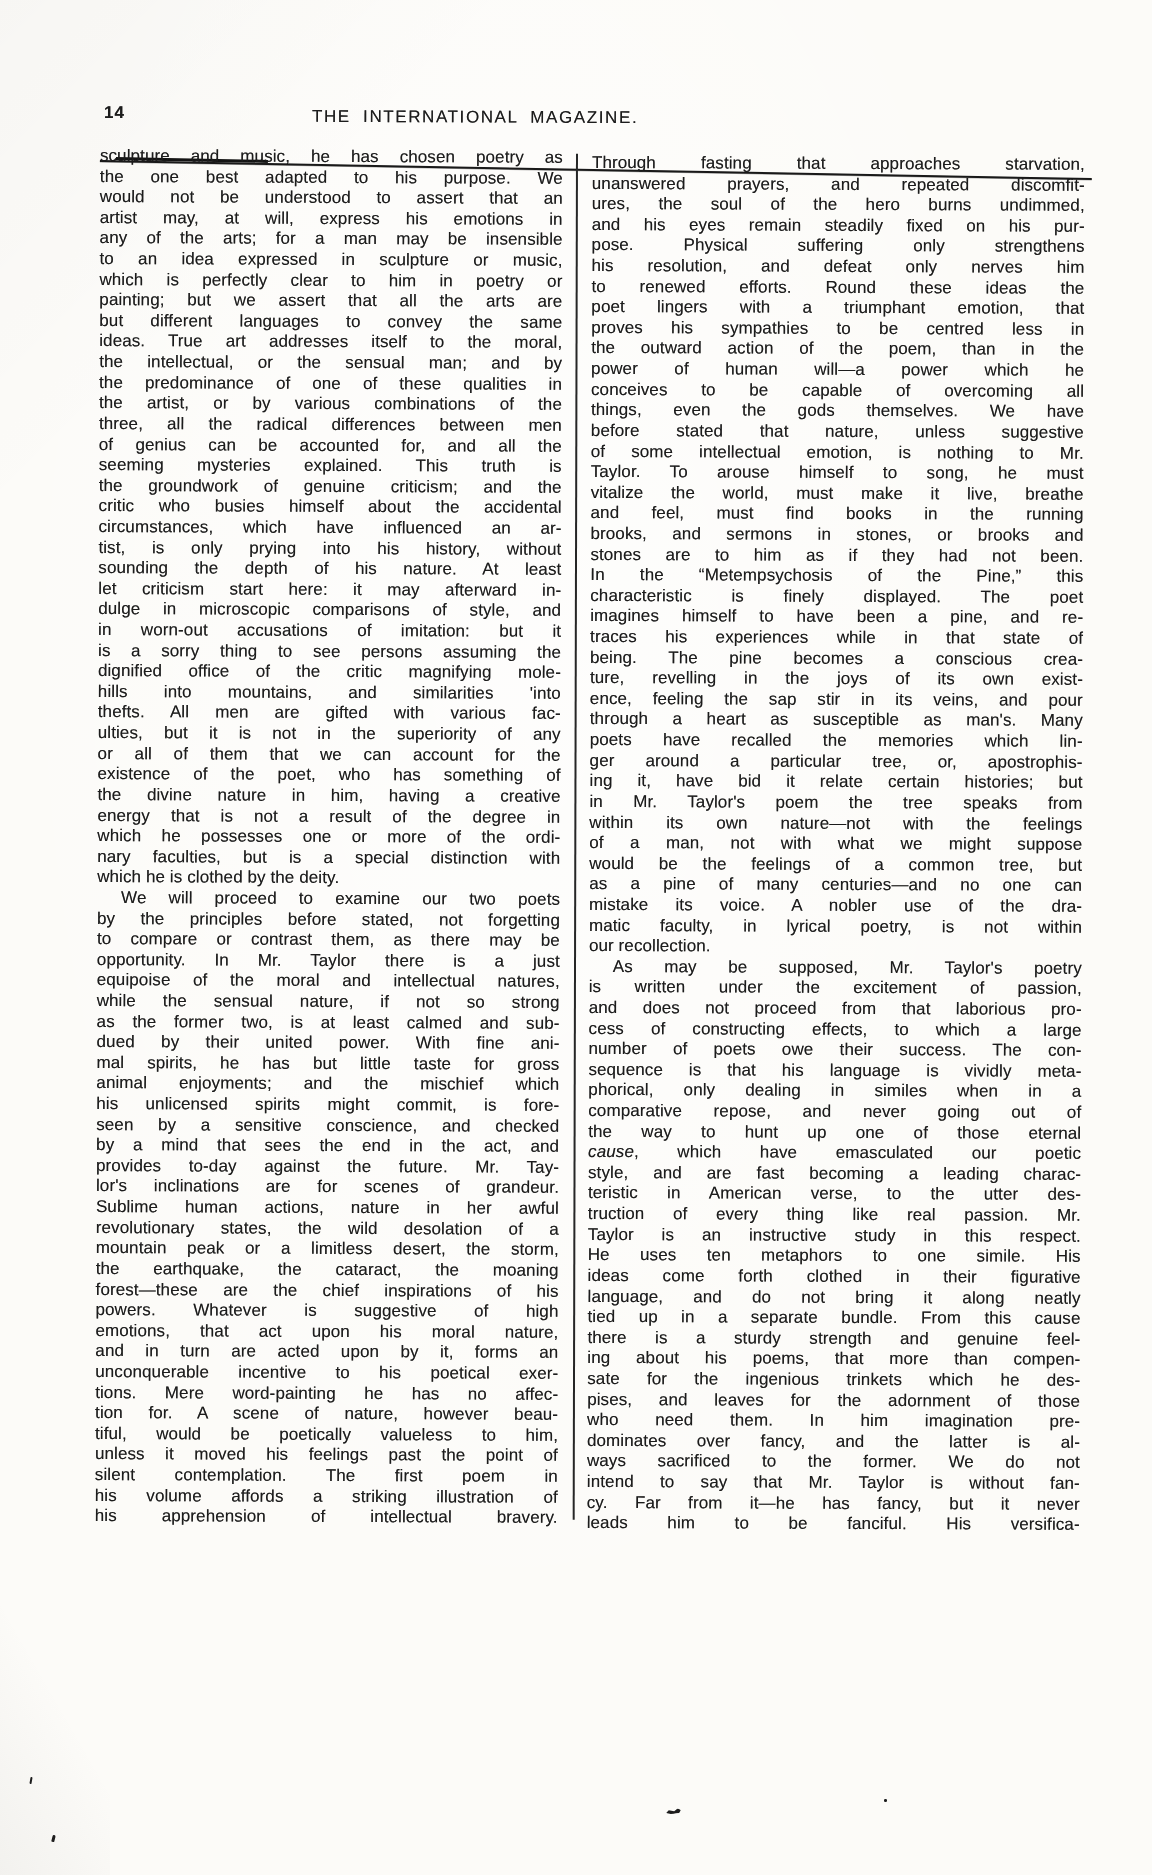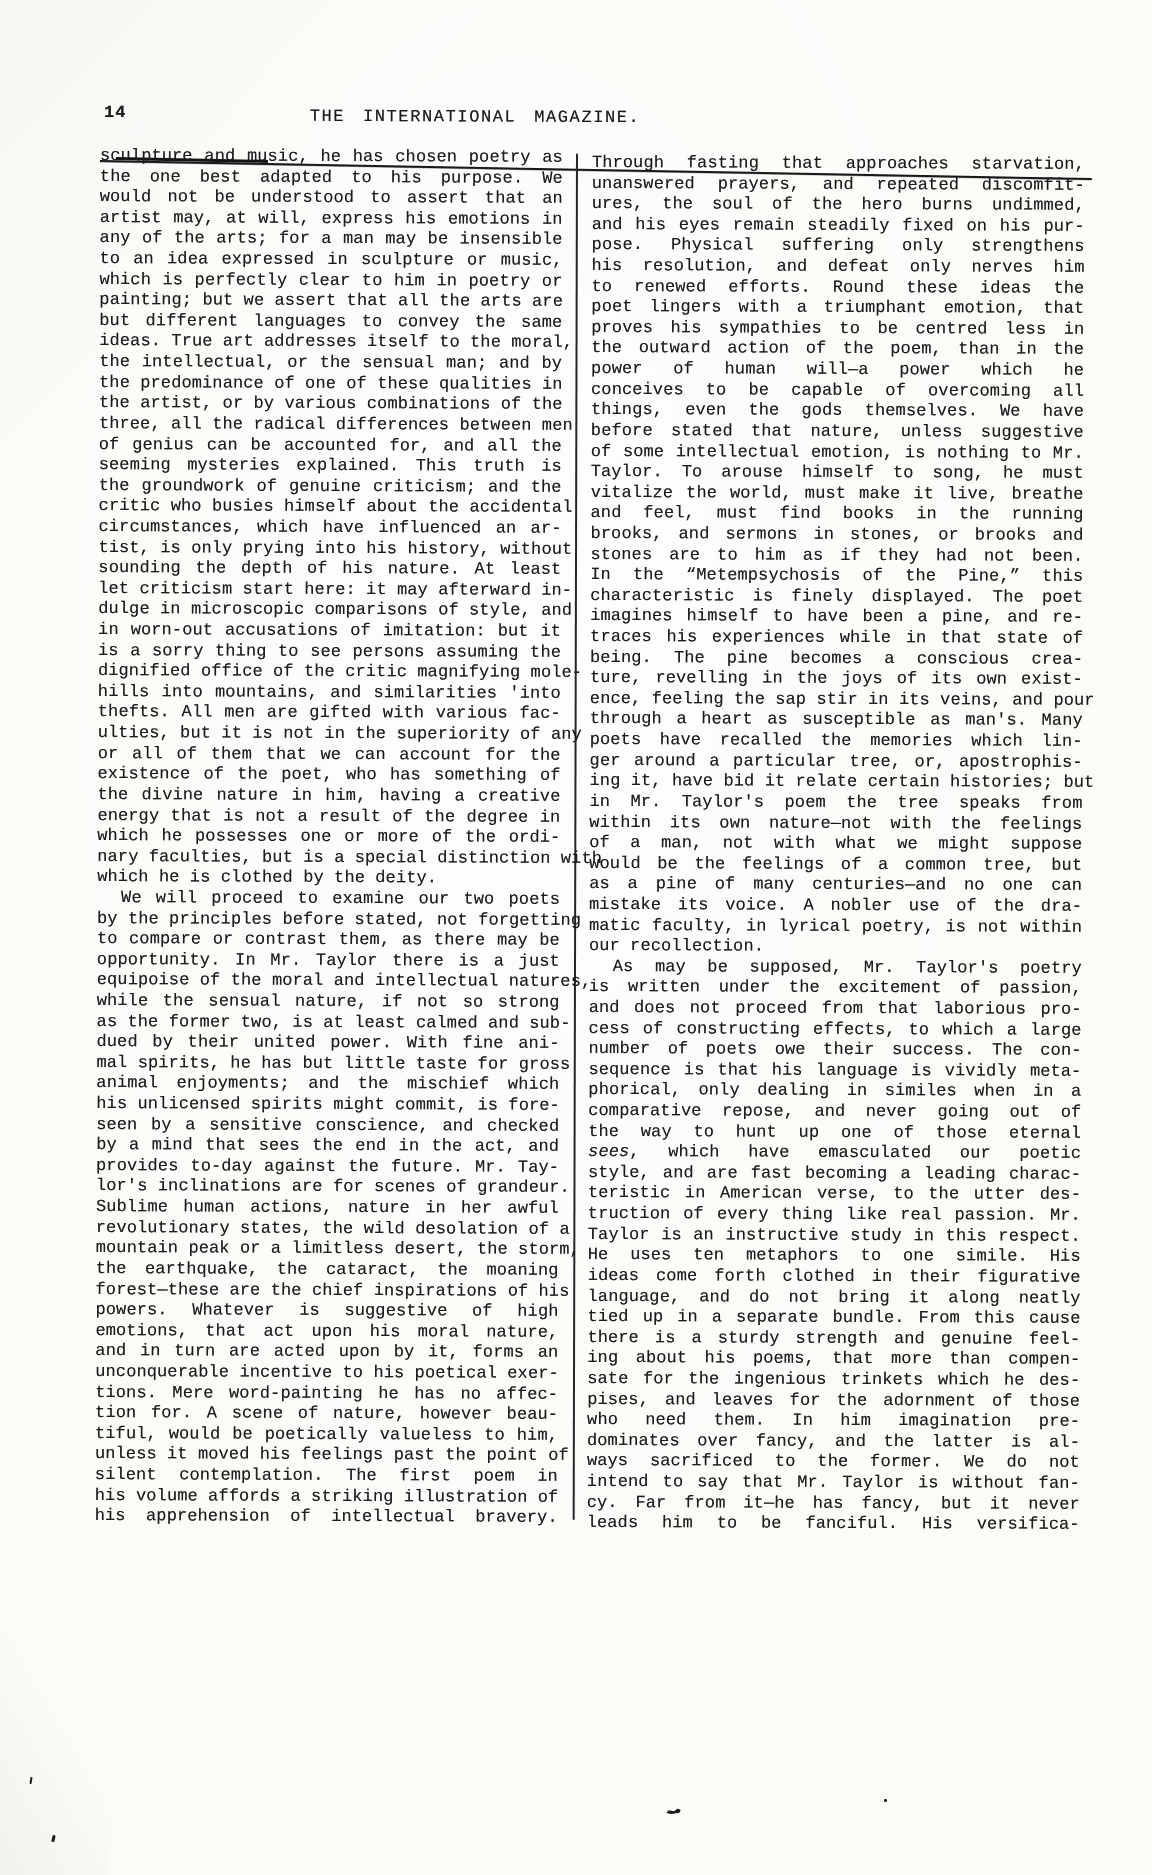--- a/index.html
+++ b/index.html
@@ -9,21 +9,21 @@
   }
   .page {
     position: relative;
     width: 1152px;
     height: 1875px;
     background:
       radial-gradient(ellipse at 45% 35%, rgba(255,255,255,0.6), rgba(0,0,0,0) 60%),
       linear-gradient(135deg, rgba(0,0,0,0.018), rgba(0,0,0,0) 18%),
       #fcfbf8;
     overflow: hidden;
-    font-family: Liberation Mono, monospace;
+    font-family: Liberation Sans, sans-serif;
     color: #1c1c1c;
   }
   .scan-tilt {
     position: absolute;
     left: 0; top: 0; right: 0; bottom: 0;
     transform: rotate(0.22deg);
     transform-origin: 90px 140px;
   }
   .page-number {
     position: absolute;
@@ -250,21 +250,21 @@
         <div class="line para-end">our recollection.</div>
         <div class="line indent">As may be supposed, Mr. Taylor's poetry</div>
         <div class="line">is written under the excitement of passion,</div>
         <div class="line">and does not proceed from that laborious pro-</div>
         <div class="line">cess of constructing effects, to which a large</div>
         <div class="line">number of poets owe their success. The con-</div>
         <div class="line">sequence is that his language is vividly meta-</div>
         <div class="line">phorical, only dealing in similes when in a</div>
         <div class="line">comparative repose, and never going out of</div>
         <div class="line">the way to hunt up one of those eternal</div>
-        <div class="line"><i>sees</i>, which have emasculated our poetic</div>
+        <div class="line"><i>cause</i>, which have emasculated our poetic</div>
         <div class="line">style, and are fast becoming a leading charac-</div>
         <div class="line">teristic in American verse, to the utter des-</div>
         <div class="line">truction of every thing like real passion. Mr.</div>
         <div class="line">Taylor is an instructive study in this respect.</div>
         <div class="line">He uses ten metaphors to one simile. His</div>
         <div class="line">ideas come forth clothed in their figurative</div>
         <div class="line">language, and do not bring it along neatly</div>
         <div class="line">tied up in a separate bundle. From this cause</div>
         <div class="line">there is a sturdy strength and genuine feel-</div>
         <div class="line">ing about his poems, that more than compen-</div>

